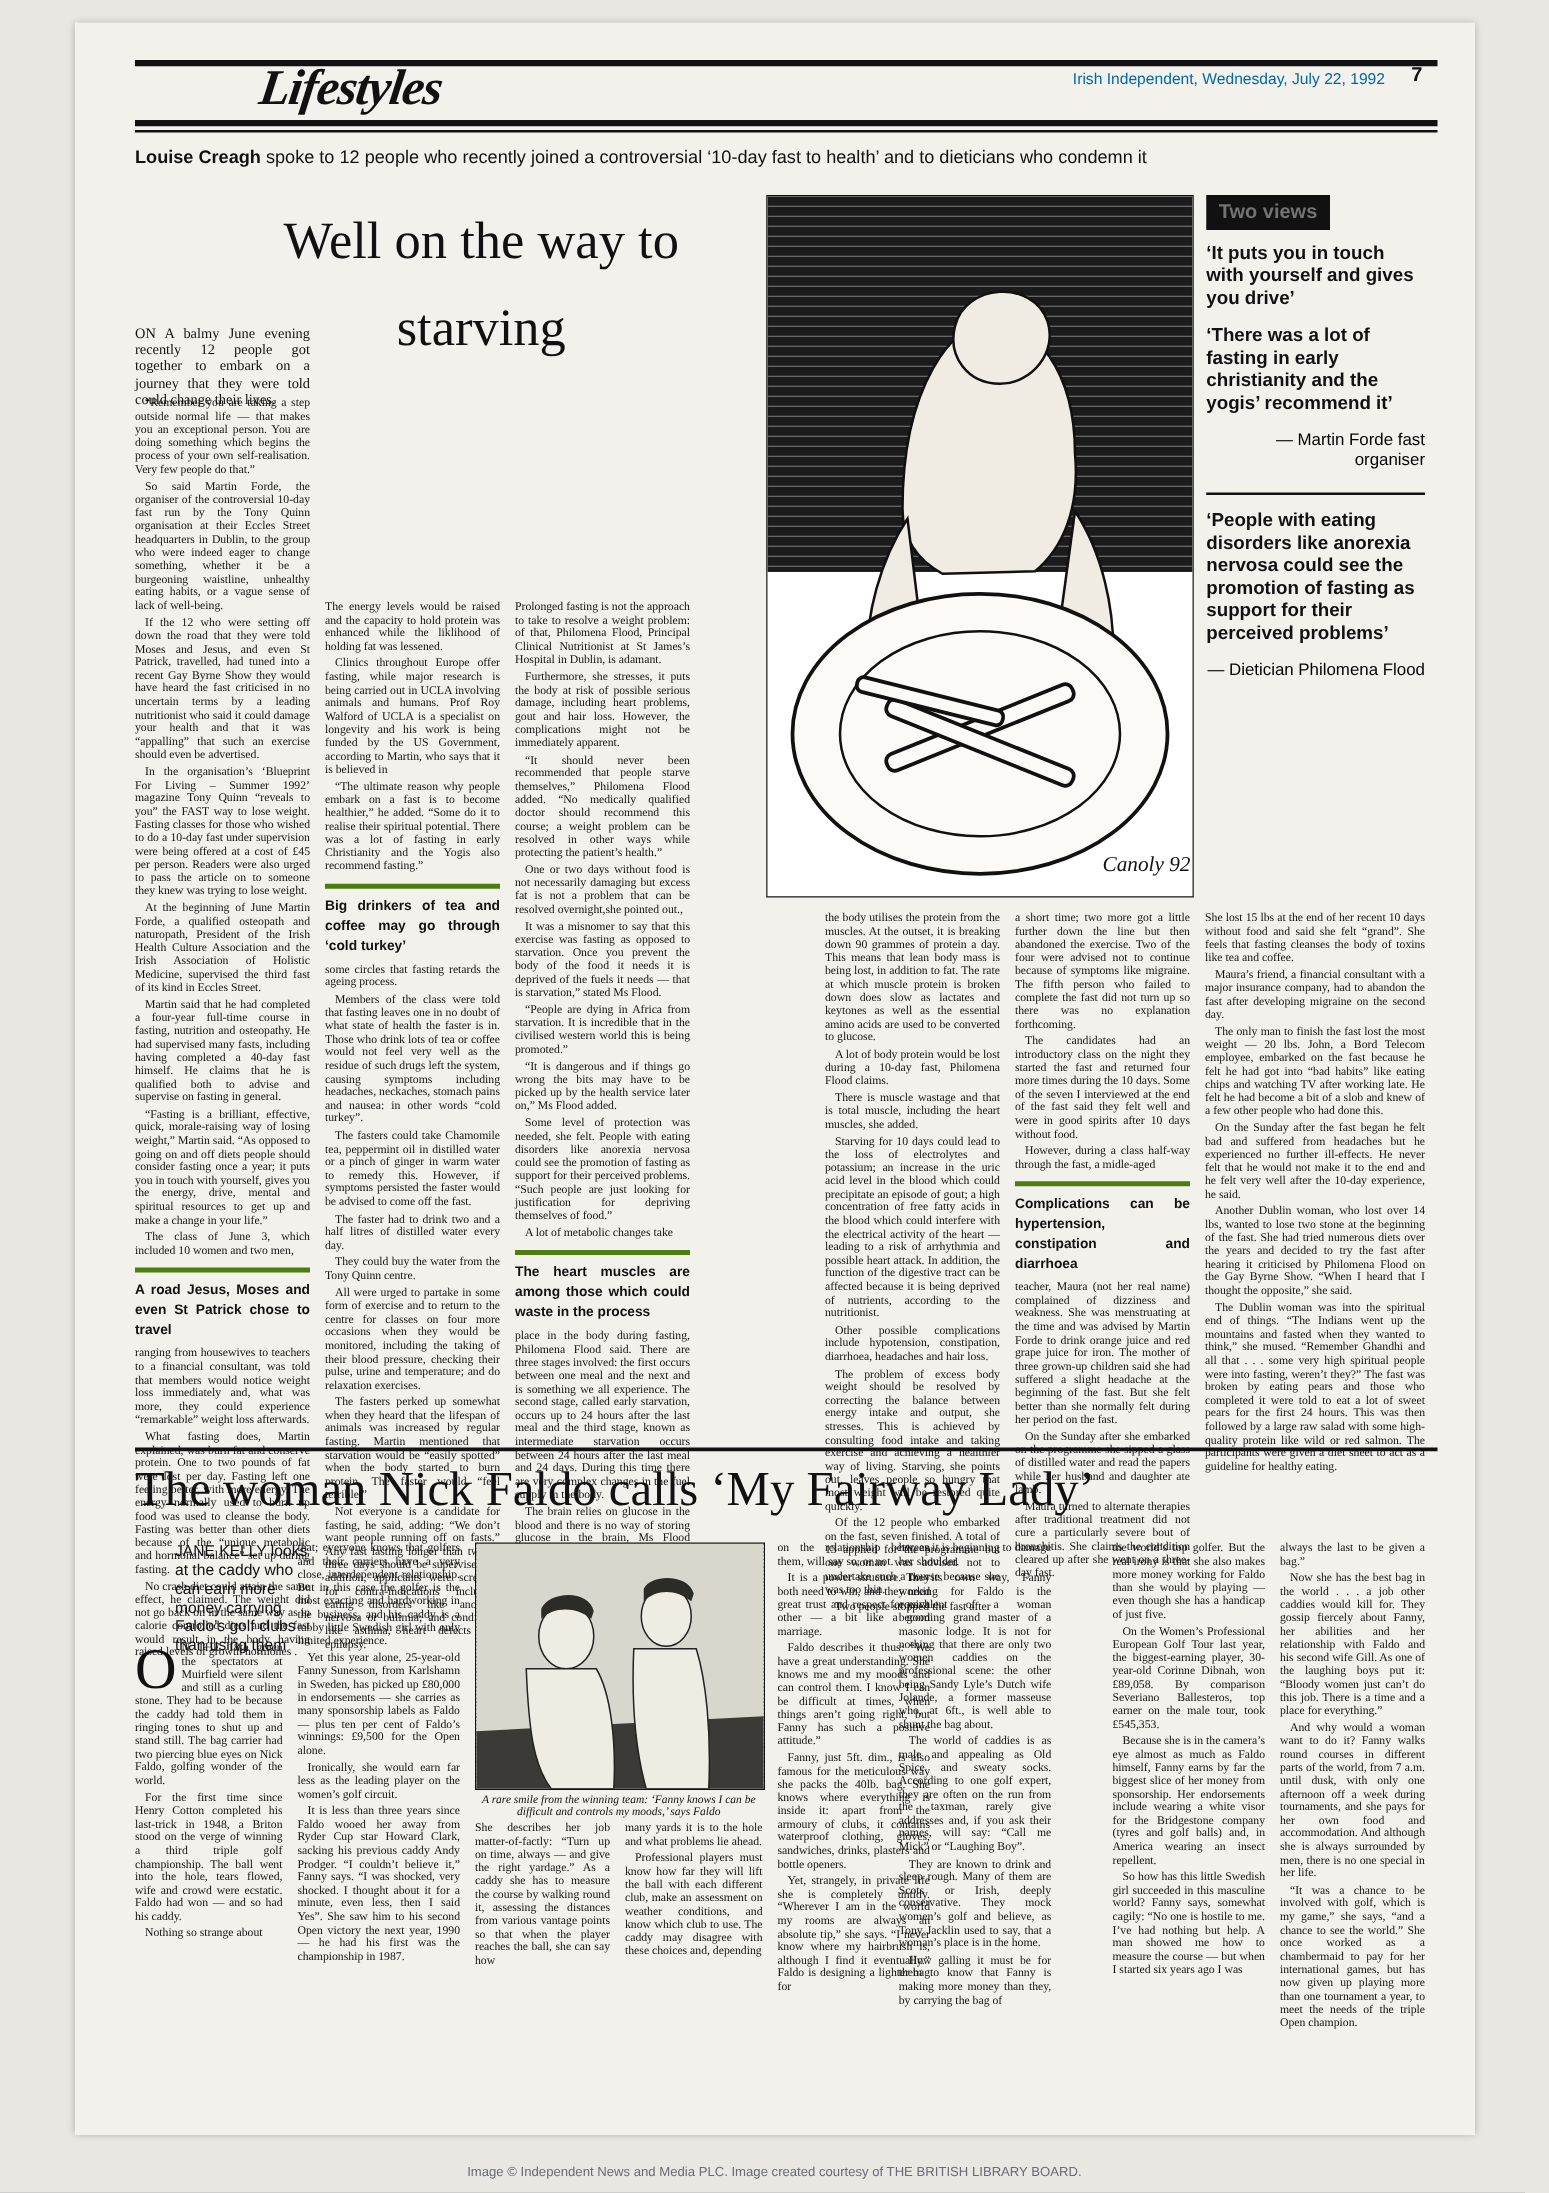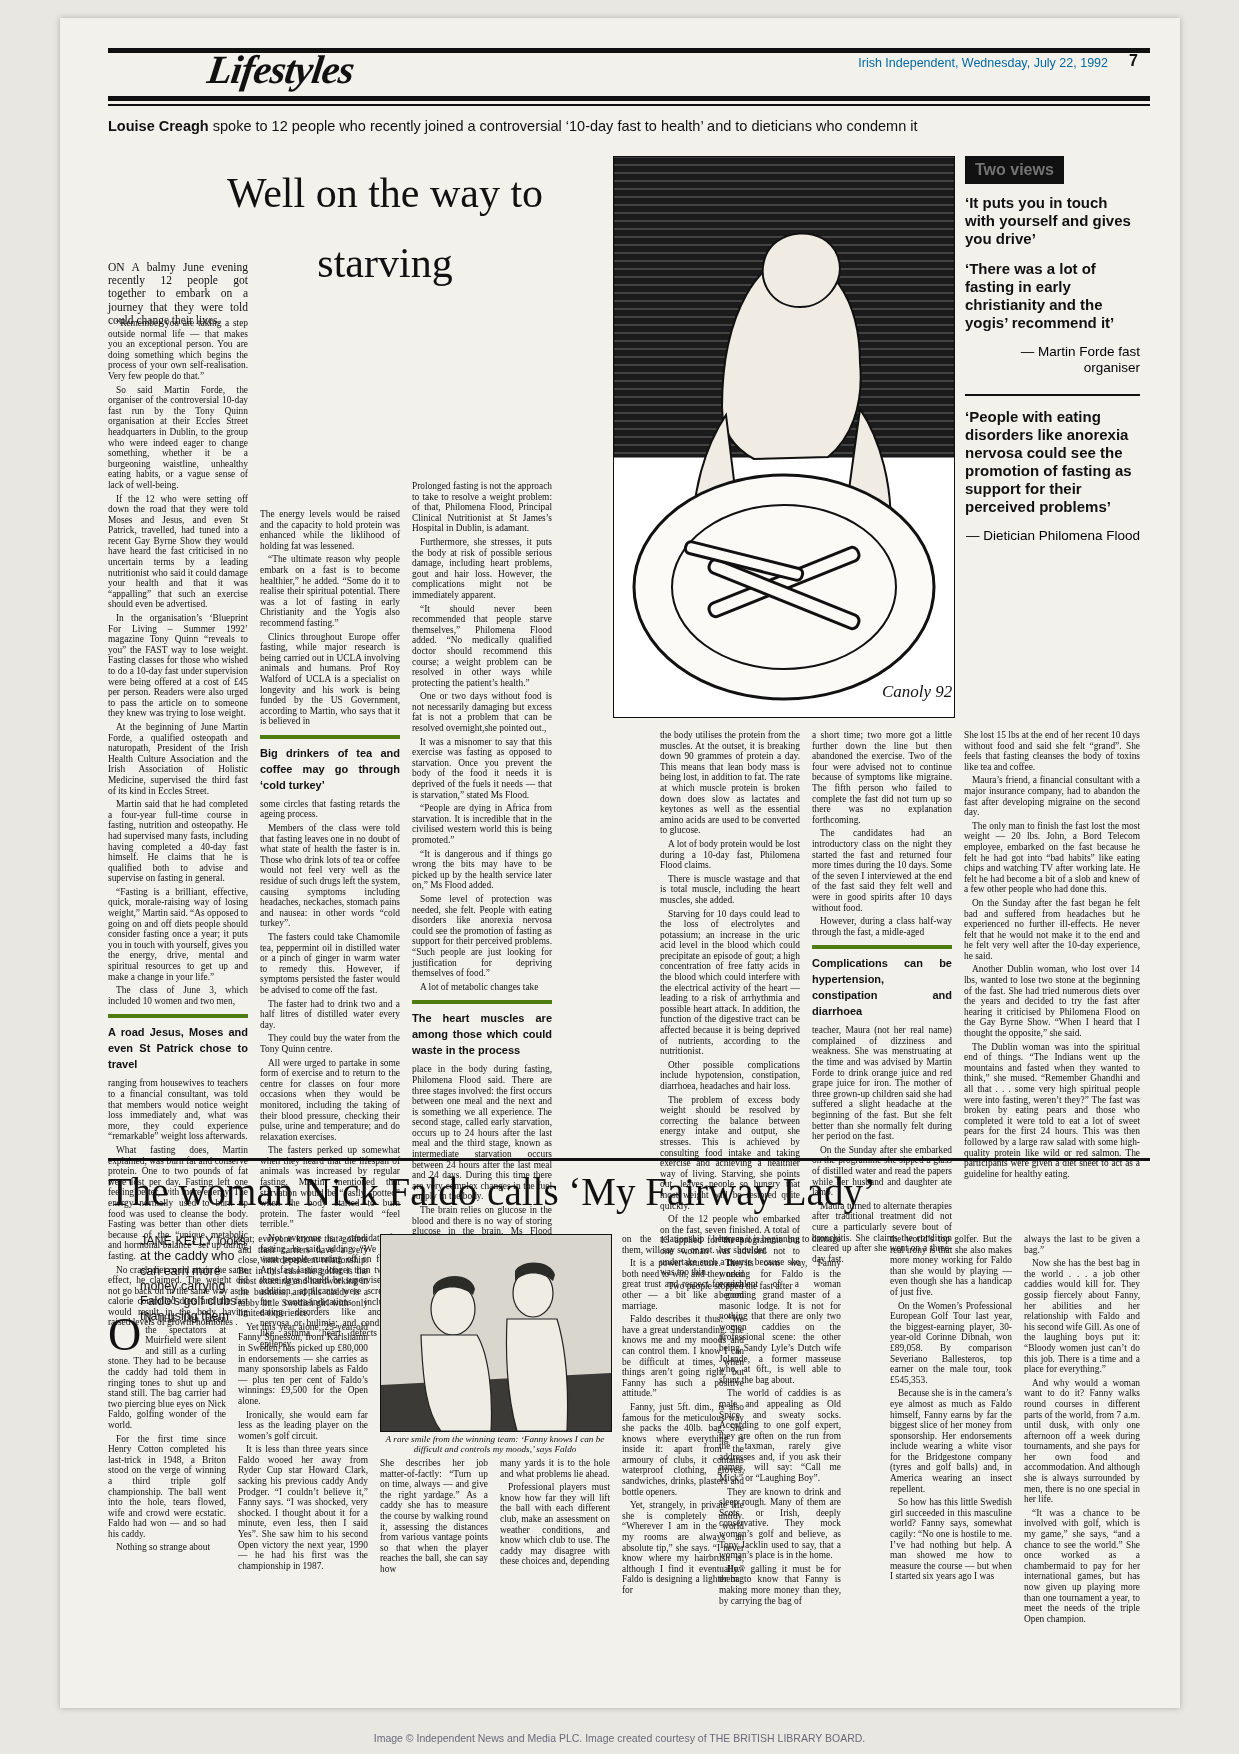--- a/index.html
+++ b/index.html
@@ -177,24 +177,24 @@
       <p>At the beginning of June Martin Forde, a qualified osteopath and naturopath, President of the Irish Health Culture Association and the Irish Association of Holistic Medicine, supervised the third fast of its kind in Eccles Street.</p>
       <p>Martin said that he had completed a four-year full-time course in fasting, nutrition and osteopathy. He had supervised many fasts, including having completed a 40-day fast himself. He claims that he is qualified both to advise and supervise on fasting in general.</p>
       <p>“Fasting is a brilliant, effective, quick, morale-raising way of losing weight,” Martin said. “As opposed to going on and off diets people should consider fasting once a year; it puts you in touch with yourself, gives you the energy, drive, mental and spiritual resources to get up and make a change in your life.”</p>
       <p>The class of June 3, which included 10 women and two men,</p>
       <div class="subhead">A road Jesus, Moses and even St Patrick chose to travel</div>
       <p class="first">ranging from housewives to teachers to a financial consultant, was told that members would notice weight loss immediately and, what was more, they could experience “remarkable” weight loss afterwards.</p>
       <p>What fasting does, Martin explained, was burn fat and conserve protein. One to two pounds of fat were lost per day. Fasting left one feeling better, with more energy. The energy normally used to burn up food was used to cleanse the body. Fasting was better than other diets because of the “unique metabolic and hormonal balance” set up during fasting.</p>
       <p>No crash diet could attain the same effect, he claimed. The weight did not go back on in the same way as in calorie controlled diets and the fast would result in the body having raised levels of growth hormones .</p>
     </div>
 
-    <div class="col" style="left:200px;top:463px;width:140px;margin-top:28px;">
+    <div class="col" style="left:200px;top:463px;width:140px;">
       <p class="first">The energy levels would be raised and the capacity to hold protein was enhanced while the liklihood of holding fat was lessened.</p>
+      <p>Clinics throughout Europe offer fasting, while major research is being carried out in UCLA involving animals and humans. Prof Roy Walford of UCLA is a specialist on longevity and his work is being funded by the US Government, according to Martin, who says that it is believed in</p>
       <p>“The ultimate reason why people embark on a fast is to become healthier,” he added. “Some do it to realise their spiritual potential. There was a lot of fasting in early Christianity and the Yogis also recommend fasting.”</p>
-      <p>Clinics throughout Europe offer fasting, while major research is being carried out in UCLA involving animals and humans. Prof Roy Walford of UCLA is a specialist on longevity and his work is being funded by the US Government, according to Martin, who says that it is believed in</p>
       <div class="subhead">Big drinkers of tea and coffee may go through ‘cold turkey’</div>
       <p class="first">some circles that fasting retards the ageing process.</p>
       <p>Members of the class were told that fasting leaves one in no doubt of what state of health the faster is in. Those who drink lots of tea or coffee would not feel very well as the residue of such drugs left the system, causing symptoms including headaches, neckaches, stomach pains and nausea: in other words “cold turkey”.</p>
       <p>The fasters could take Chamomile tea, peppermint oil in distilled water or a pinch of ginger in warm water to remedy this. However, if symptoms persisted the faster would be advised to come off the fast.</p>
       <p>The faster had to drink two and a half litres of distilled water every day.</p>
       <p>They could buy the water from the Tony Quinn centre.</p>
       <p>All were urged to partake in some form of exercise and to return to the centre for classes on four more occasions when they would be monitored, including the taking of their blood pressure, checking their pulse, urine and temperature; and do relaxation exercises.</p>
       <p>The fasters perked up somewhat when they heard that the lifespan of animals was increased by regular fasting. Martin mentioned that starvation would be “easily spotted” when the body started to burn protein. The faster would “feel terrible.”</p>
       <p>Not everyone is a candidate for fasting, he said, adding: “We don’t want people running off on fasts.” Any fast lasting longer than two or three days should be supervised. In addition, applicants were screened for contra-indications including eating disorders like anorexia nervosa or bulimia; and conditions like asthma, heart defects and epilepsy.</p>
     </div>

